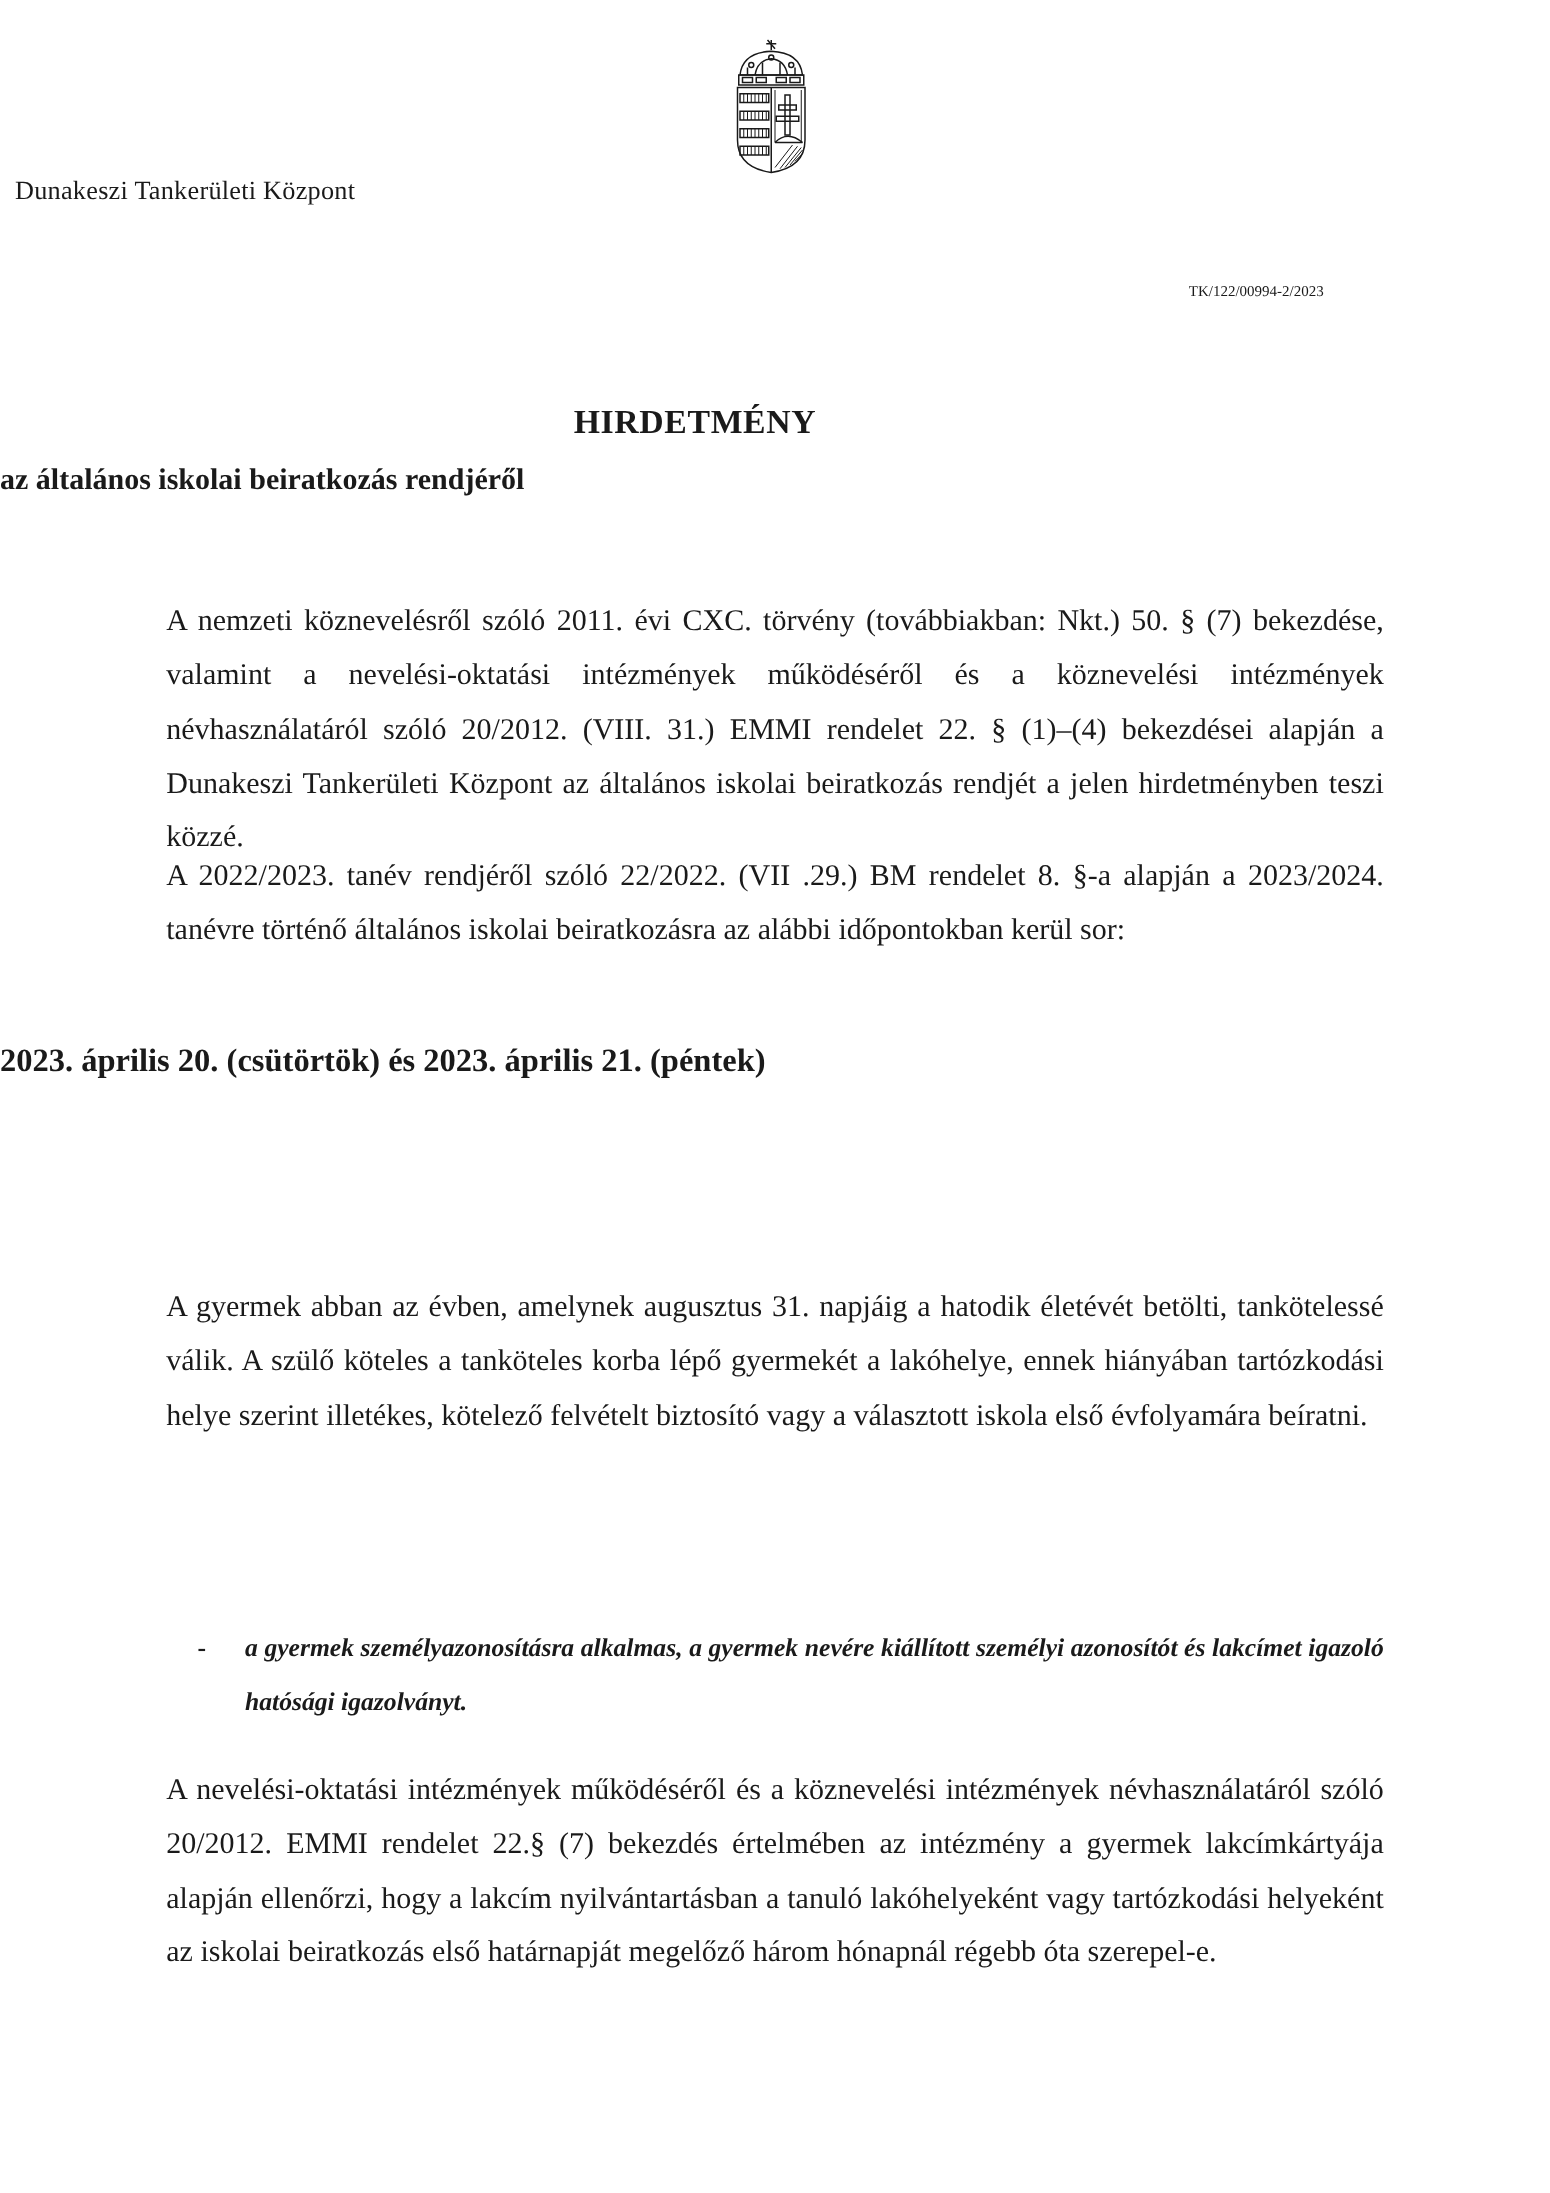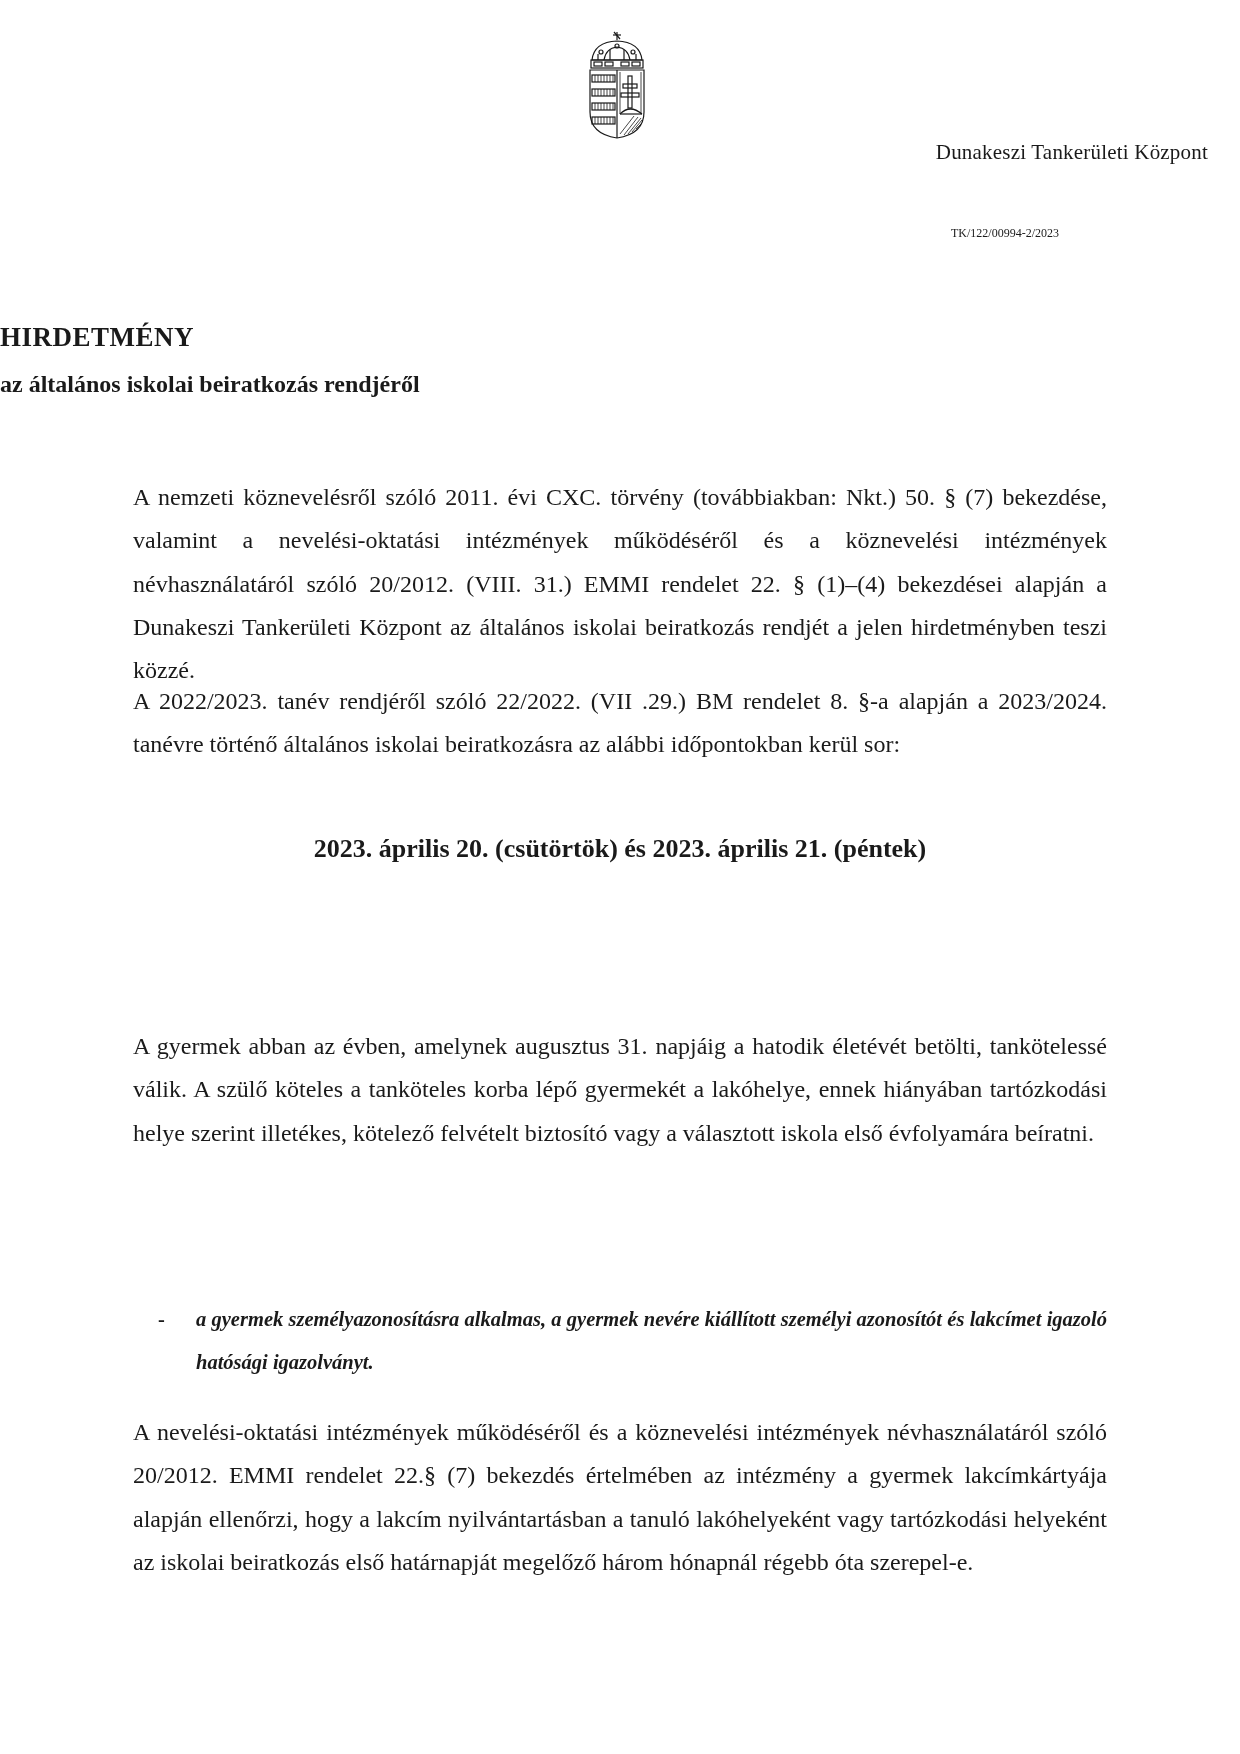--- a/index.html
+++ b/index.html
@@ -25,38 +25,38 @@
     .coat {
       position: absolute;
       left: 584px;
       top: 30px;
       width: 66px;
       height: 110px;
     }
     .org {
       position: absolute;
       top: 140px;
-      left: 0;
+      left: 12px;
       width: 1208px;
-      text-align: right;
+      text-align: left;
       font-size: 21px;
       letter-spacing: 0.2px;
     }
     .refno {
       position: absolute;
       top: 226px;
       right: 181px;
       font-size: 12px;
     }
     .title {
       position: absolute;
       top: 322px;
       left: 0;
       width: 1112px;
-      text-align: left;
+      text-align: center;
       font-size: 27px;
       font-weight: bold;
       letter-spacing: 0.5px;
     }
     .subtitle {
       position: absolute;
       top: 371px;
       left: 0;
       width: 1240px;
       text-align: left;
@@ -70,21 +70,21 @@
       font-size: 24px;
       line-height: 43.3px;
       text-align: justify;
     }
     .para.bold { font-weight: bold; }
     .dates {
       position: absolute;
       top: 834px;
       left: 0;
       width: 1240px;
-      text-align: center;
+      text-align: left;
       font-size: 26px;
       font-weight: bold;
     }
     .bullet-dash {
       position: absolute;
       left: 158px;
       top: 1298px;
       font-size: 20.5px;
       font-weight: bold;
       line-height: 43.3px;

